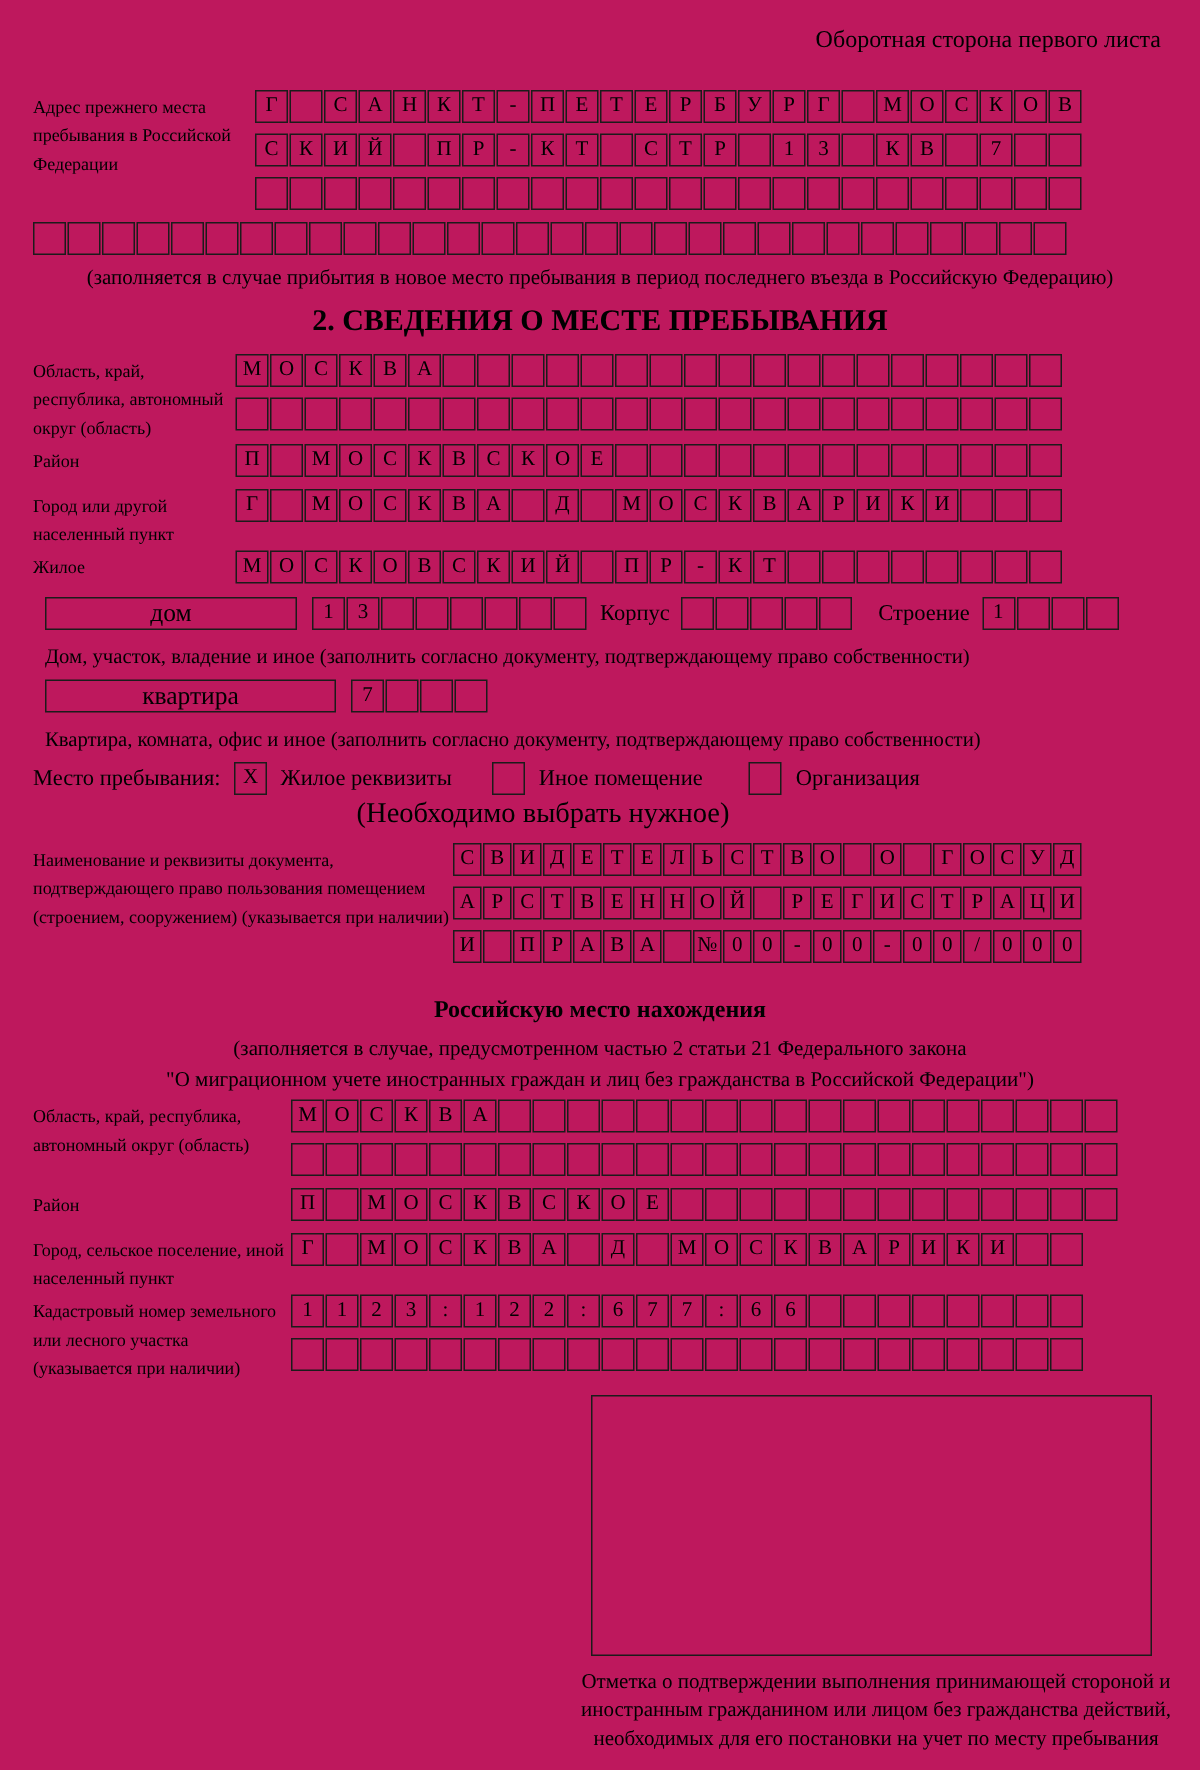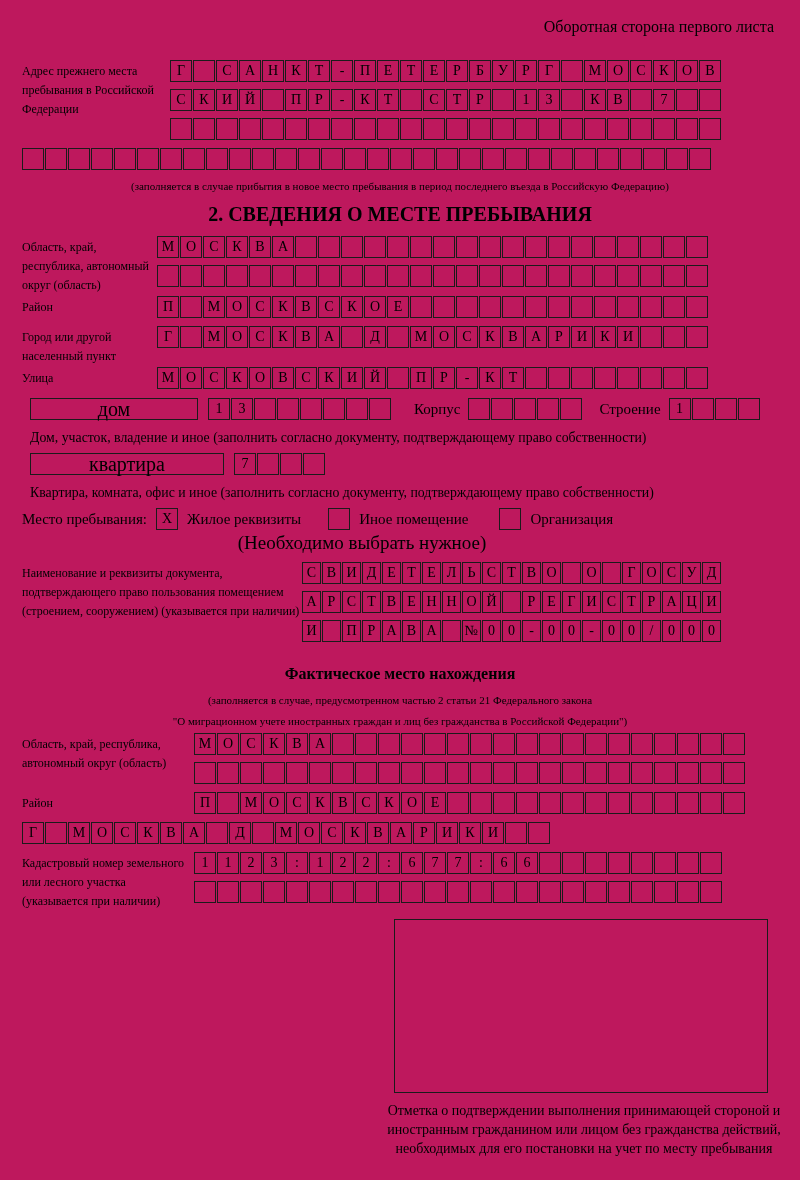--- a/index.html
+++ b/index.html
@@ -20,34 +20,34 @@
   .boxrow{white-space:nowrap;height:24px;margin-bottom:5px;}
   .cell{
     display:inline-block;width:20px;height:20px;
     border:1.5px solid #1b1b1b;margin-right:1px;
     font-size:14px;line-height:20px;text-align:center;vertical-align:top;
     font-family:"Liberation Serif",serif;
   }
   .cells-sm .cell{width:17px;}
   .fullrow{margin-top:0;}
 
-  .center-note{text-align:center;font-size:11px;line-height:18px;margin:2px 0 3px 0;}
+  .center-note{text-align:center;font-size:14px;line-height:18px;margin:2px 0 3px 0;}
   .left-note{font-size:13.8px;margin:1px 0 7px 8px;}
 
   .sec-title{text-align:center;font-size:20px;font-weight:bold;margin:8px 0 10px 0;}
   .fact-title{text-align:center;font-size:16px;font-weight:bold;margin:16px 0 8px 0;}
 
   .house-row{display:flex;align-items:flex-start;margin:2px 0 3px 8px;}
   .widebox{
     border:1.5px solid #1b1b1b;height:20px;line-height:20px;
-    text-align:center;font-size:20px;flex:none;margin-right:10px;
+    text-align:center;font-size:17px;flex:none;margin-right:10px;
   }
   .wb-house{width:166px;} .wb-apt{width:192px;}
   .inline-label{font-size:15px;line-height:23px;flex:none;}
-  .ml10{margin:0 8px 0 22px;} .ml14{margin:0 8px 0 16px;}
+  .ml10{margin:0 8px 0 8px;} .ml14{margin:0 8px 0 16px;}
 
   .stay-row{display:flex;align-items:center;font-size:15px;margin:6px 0 2px 0;}
   .stay-row .cell{margin:0 9px;}
   .opt-gap1{margin-right:18px;} .opt-gap2{margin-right:22px;}
   .stay-note{width:560px;text-align:center;font-size:19px;margin:0 0 8px 60px;}
 
   .stamp-box{
     width:372px;height:172px;border:1.6px solid #1b1b1b;
     margin:8px 0 8px 372px;
   }
@@ -92,21 +92,21 @@
   </div>
 
   <div class="field">
     <div class="flabel w135">Город или другой населенный пункт</div>
     <div class="rows">
       <div class="boxrow"><span class="cell">Г</span><span class="cell"></span><span class="cell">М</span><span class="cell">О</span><span class="cell">С</span><span class="cell">К</span><span class="cell">В</span><span class="cell">А</span><span class="cell"></span><span class="cell">Д</span><span class="cell"></span><span class="cell">М</span><span class="cell">О</span><span class="cell">С</span><span class="cell">К</span><span class="cell">В</span><span class="cell">А</span><span class="cell">Р</span><span class="cell">И</span><span class="cell">К</span><span class="cell">И</span><span class="cell"></span><span class="cell"></span><span class="cell"></span></div>
     </div>
   </div>
 
   <div class="field">
-    <div class="flabel w135">Улица</div>
+    <div class="flabel w135">Жилое</div>
     <div class="rows">
       <div class="boxrow"><span class="cell">М</span><span class="cell">О</span><span class="cell">С</span><span class="cell">К</span><span class="cell">О</span><span class="cell">В</span><span class="cell">С</span><span class="cell">К</span><span class="cell">И</span><span class="cell">Й</span><span class="cell"></span><span class="cell">П</span><span class="cell">Р</span><span class="cell">-</span><span class="cell">К</span><span class="cell">Т</span><span class="cell"></span><span class="cell"></span><span class="cell"></span><span class="cell"></span><span class="cell"></span><span class="cell"></span><span class="cell"></span><span class="cell"></span></div>
     </div>
   </div>
 
   <div class="house-row">
     <div class="widebox wb-house">дом</div>
     <div class="boxrow"><span class="cell">1</span><span class="cell">3</span><span class="cell"></span><span class="cell"></span><span class="cell"></span><span class="cell"></span><span class="cell"></span><span class="cell"></span></div>
     <span class="inline-label ml10">Корпус</span>
     <div class="boxrow"><span class="cell"></span><span class="cell"></span><span class="cell"></span><span class="cell"></span><span class="cell"></span></div>
@@ -134,40 +134,41 @@
 
   <div class="field">
     <div class="flabel w280">Наименование и реквизиты документа, подтверждающего право пользования помещением (строением, сооружением) (указывается при наличии)</div>
     <div class="rows cells-sm">
       <div class="boxrow"><span class="cell">С</span><span class="cell">В</span><span class="cell">И</span><span class="cell">Д</span><span class="cell">Е</span><span class="cell">Т</span><span class="cell">Е</span><span class="cell">Л</span><span class="cell">Ь</span><span class="cell">С</span><span class="cell">Т</span><span class="cell">В</span><span class="cell">О</span><span class="cell"></span><span class="cell">О</span><span class="cell"></span><span class="cell">Г</span><span class="cell">О</span><span class="cell">С</span><span class="cell">У</span><span class="cell">Д</span></div>
       <div class="boxrow"><span class="cell">А</span><span class="cell">Р</span><span class="cell">С</span><span class="cell">Т</span><span class="cell">В</span><span class="cell">Е</span><span class="cell">Н</span><span class="cell">Н</span><span class="cell">О</span><span class="cell">Й</span><span class="cell"></span><span class="cell">Р</span><span class="cell">Е</span><span class="cell">Г</span><span class="cell">И</span><span class="cell">С</span><span class="cell">Т</span><span class="cell">Р</span><span class="cell">А</span><span class="cell">Ц</span><span class="cell">И</span></div>
       <div class="boxrow"><span class="cell">И</span><span class="cell"></span><span class="cell">П</span><span class="cell">Р</span><span class="cell">А</span><span class="cell">В</span><span class="cell">А</span><span class="cell"></span><span class="cell">№</span><span class="cell">0</span><span class="cell">0</span><span class="cell">-</span><span class="cell">0</span><span class="cell">0</span><span class="cell">-</span><span class="cell">0</span><span class="cell">0</span><span class="cell">/</span><span class="cell">0</span><span class="cell">0</span><span class="cell">0</span></div>
     </div>
   </div>
 
-  <div class="fact-title">Фактическое место нахождения</div>
+  <div class="fact-title">Российскую место нахождения</div>
   <div class="center-note">(заполняется в случае, предусмотренном частью 2 статьи 21 Федерального закона</div>
   <div class="center-note">"О миграционном учете иностранных граждан и лиц без гражданства в Российской Федерации")</div>
 
   <div class="field">
     <div class="flabel w172">Область, край, республика, автономный округ (область)</div>
     <div class="rows">
       <div class="boxrow"><span class="cell">М</span><span class="cell">О</span><span class="cell">С</span><span class="cell">К</span><span class="cell">В</span><span class="cell">А</span><span class="cell"></span><span class="cell"></span><span class="cell"></span><span class="cell"></span><span class="cell"></span><span class="cell"></span><span class="cell"></span><span class="cell"></span><span class="cell"></span><span class="cell"></span><span class="cell"></span><span class="cell"></span><span class="cell"></span><span class="cell"></span><span class="cell"></span><span class="cell"></span><span class="cell"></span><span class="cell"></span></div>
       <div class="boxrow"><span class="cell"></span><span class="cell"></span><span class="cell"></span><span class="cell"></span><span class="cell"></span><span class="cell"></span><span class="cell"></span><span class="cell"></span><span class="cell"></span><span class="cell"></span><span class="cell"></span><span class="cell"></span><span class="cell"></span><span class="cell"></span><span class="cell"></span><span class="cell"></span><span class="cell"></span><span class="cell"></span><span class="cell"></span><span class="cell"></span><span class="cell"></span><span class="cell"></span><span class="cell"></span><span class="cell"></span></div>
     </div>
   </div>
 
   <div class="field">
     <div class="flabel w172">Район</div>
     <div class="rows">
       <div class="boxrow"><span class="cell">П</span><span class="cell"></span><span class="cell">М</span><span class="cell">О</span><span class="cell">С</span><span class="cell">К</span><span class="cell">В</span><span class="cell">С</span><span class="cell">К</span><span class="cell">О</span><span class="cell">Е</span><span class="cell"></span><span class="cell"></span><span class="cell"></span><span class="cell"></span><span class="cell"></span><span class="cell"></span><span class="cell"></span><span class="cell"></span><span class="cell"></span><span class="cell"></span><span class="cell"></span><span class="cell"></span><span class="cell"></span></div>
     </div>
   </div>
 
   <div class="field">
+    <div class="flabel w172">Город, сельское поселение, иной населенный пункт</div>
     <div class="rows">
       <div class="boxrow"><span class="cell">Г</span><span class="cell"></span><span class="cell">М</span><span class="cell">О</span><span class="cell">С</span><span class="cell">К</span><span class="cell">В</span><span class="cell">А</span><span class="cell"></span><span class="cell">Д</span><span class="cell"></span><span class="cell">М</span><span class="cell">О</span><span class="cell">С</span><span class="cell">К</span><span class="cell">В</span><span class="cell">А</span><span class="cell">Р</span><span class="cell">И</span><span class="cell">К</span><span class="cell">И</span><span class="cell"></span><span class="cell"></span></div>
     </div>
   </div>
 
   <div class="field">
     <div class="flabel w172">Кадастровый номер земельного или лесного участка (указывается при наличии)</div>
     <div class="rows">
       <div class="boxrow"><span class="cell">1</span><span class="cell">1</span><span class="cell">2</span><span class="cell">3</span><span class="cell">:</span><span class="cell">1</span><span class="cell">2</span><span class="cell">2</span><span class="cell">:</span><span class="cell">6</span><span class="cell">7</span><span class="cell">7</span><span class="cell">:</span><span class="cell">6</span><span class="cell">6</span><span class="cell"></span><span class="cell"></span><span class="cell"></span><span class="cell"></span><span class="cell"></span><span class="cell"></span><span class="cell"></span><span class="cell"></span></div>
       <div class="boxrow"><span class="cell"></span><span class="cell"></span><span class="cell"></span><span class="cell"></span><span class="cell"></span><span class="cell"></span><span class="cell"></span><span class="cell"></span><span class="cell"></span><span class="cell"></span><span class="cell"></span><span class="cell"></span><span class="cell"></span><span class="cell"></span><span class="cell"></span><span class="cell"></span><span class="cell"></span><span class="cell"></span><span class="cell"></span><span class="cell"></span><span class="cell"></span><span class="cell"></span><span class="cell"></span></div>

